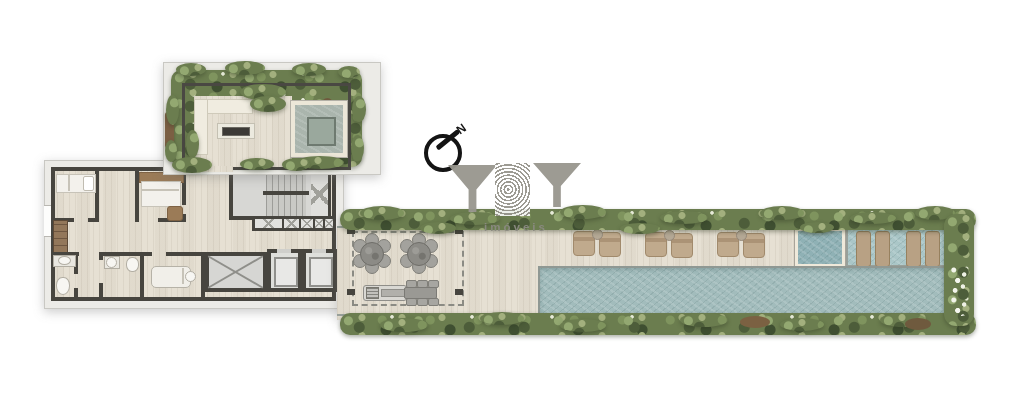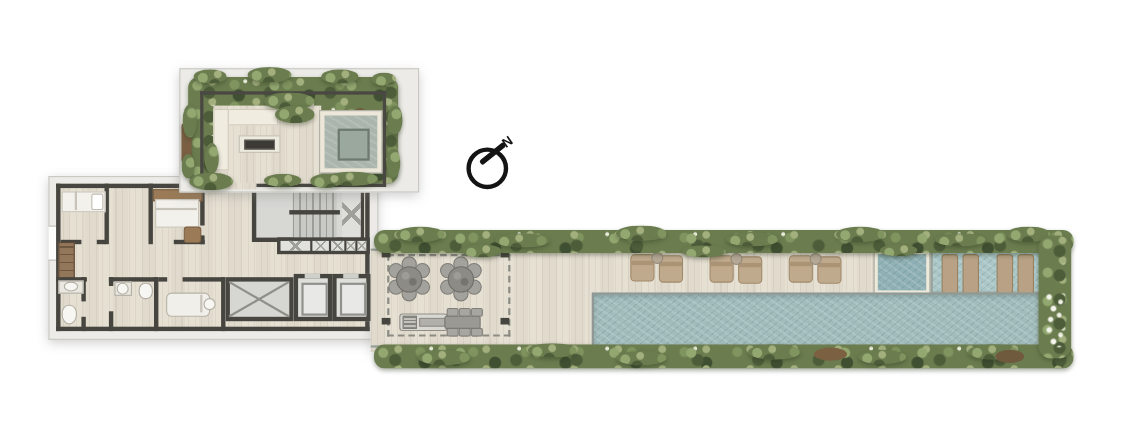--- a/index.html
+++ b/index.html
@@ -285,14 +285,20 @@
 
   <div class="abs fol" style="left:944px;top:214px;width:30px;height:112px;border-radius:12px;"></div>
   <div class="abs flowers" style="left:946px;top:264px;width:26px;height:52px;border-radius:10px;"></div>
 
   <div class="abs" style="left:420px;top:120px;width:55px;height:50px;">
     <div class="abs" style="left:4px;top:14px;width:30px;height:30px;border:4px solid #141414;border-radius:50%;"></div>
     <div class="abs" style="left:17px;top:26px;width:28px;height:5px;background:#141414;border-radius:2px;transform:rotate(-39deg);transform-origin:left center;"></div>
     <div class="abs" id="northlabel" style="left:37px;top:2px;">N</div>
   </div>
 
+  <div class="abs" style="left:446px;top:158px;width:140px;height:80px;opacity:.95;">
+    <div class="abs ylogo" style="left:2px;top:7px;width:49px;height:47px;"></div>
+    <div class="abs blogo" style="left:49px;top:5px;width:35px;height:53px;"></div>
+    <div class="abs ylogo" style="left:87px;top:5px;width:48px;height:44px;"></div>
+    <div class="abs" id="tagline" style="left:20px;top:63px;width:100px;height:14px;">imóveis</div>
+  </div>
 
 </div>
 
 </body></html>

